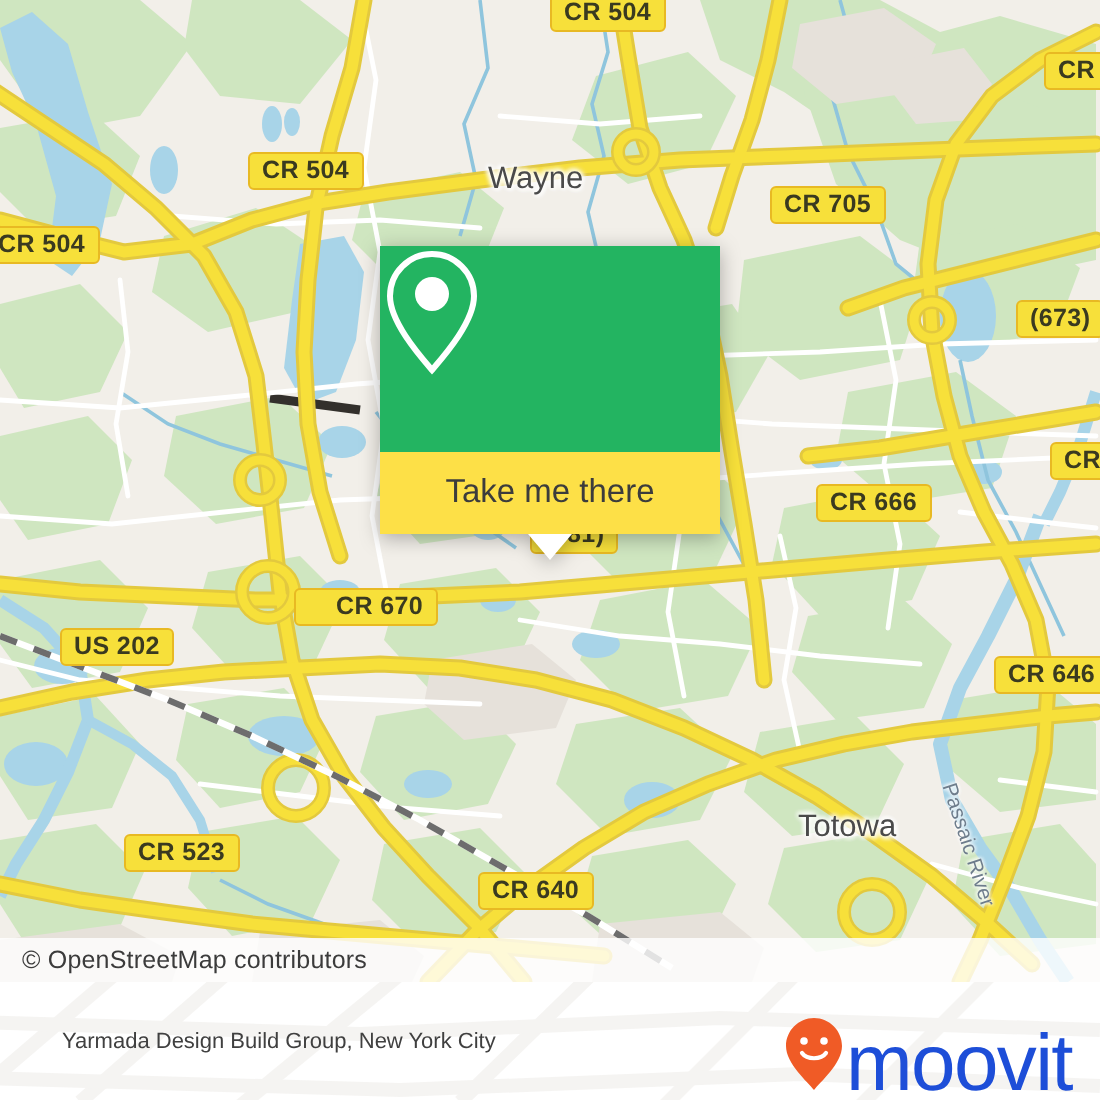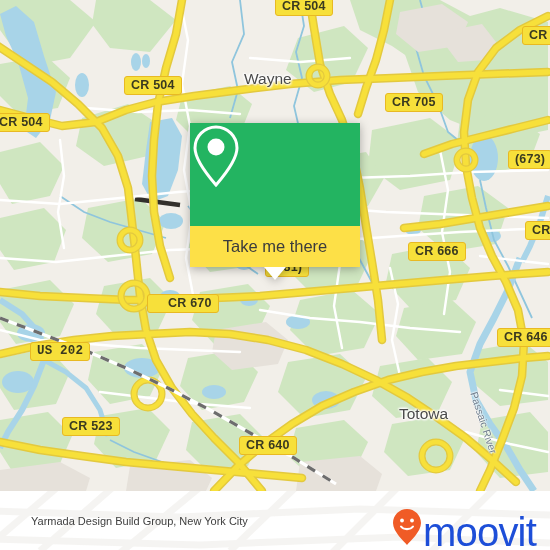--- a/index.html
+++ b/index.html
@@ -284,40 +284,43 @@
     <div class="shield" style="left:275px;top:-3px;">CR 504</div>
     <div class="shield" style="left:124px;top:76px;">CR 504</div>
     <div class="shield" style="left:-8px;top:113px;">CR 504</div>
     <div class="shield" style="left:385px;top:93px;">CR 705</div>
     <div class="shield" style="left:522px;top:26px;">CR 6</div>
     <div class="shield" style="left:508px;top:150px;">(673)</div>
     <div class="shield" style="left:525px;top:221px;">CR 6</div>
     <div class="shield" style="left:408px;top:242px;">CR 666</div>
     <div class="shield" style="left:265px;top:258px;">(681)</div>
     <div class="shield" style="left:147px;top:294px;padding-left:20px;">CR 670</div>
-    <div class="shield" style="left:30px;top:342px;font-family:Liberation Mono, monospace;">US 202</div>
+    <div class="shield" style="left:30px;top:314px;">US 202</div>
     <div class="shield" style="left:497px;top:328px;">CR 646</div>
     <div class="shield" style="left:62px;top:417px;">CR 523</div>
     <div class="shield" style="left:239px;top:436px;">CR 640</div>
 
-    <div class="place" style="left:244px;top:70px;">Wayne</div>
+    <div class="place" style="left:244px;top:81px;">Wayne</div>
     <div class="place" style="left:399px;top:405px;">Totowa</div>
     <div class="river-label" style="left:474px;top:386px;transform:rotate(72deg);transform-origin:left center;">Passaic River</div>
 
     <div id="popup">
       <div id="popup-image">
         <svg id="popup-pin" width="52" height="66" viewBox="0 0 52 66">
           <path d="M26 4 C14.4 4 5 13.4 5 25 C5 38 20 55 26 62 C32 55 47 38 47 25 C47 13.4 37.6 4 26 4 Z" fill="none" stroke="#ffffff" stroke-width="3"></path>
           <circle cx="26" cy="24" r="8.5" fill="#ffffff"></circle>
         </svg>
       </div>
       <div id="popup-button">Take me there</div>
       <div id="popup-tail"></div>
     </div>
 
+    <div id="attribution">
+      <span>© OpenStreetMap contributors</span>
+    </div>
   </div>
 
   <div id="footer">
     <svg id="footer-bg" width="550" height="59" viewBox="0 0 550 59">
       <g stroke="#eceae6" stroke-width="7" fill="none">
         <path d="M-10,54 L60,-6"></path>
         <path d="M40,60 L120,-10"></path>
         <path d="M120,62 L210,-12"></path>
         <path d="M230,60 L300,-8"></path>
         <path d="M330,64 L400,-6"></path>

